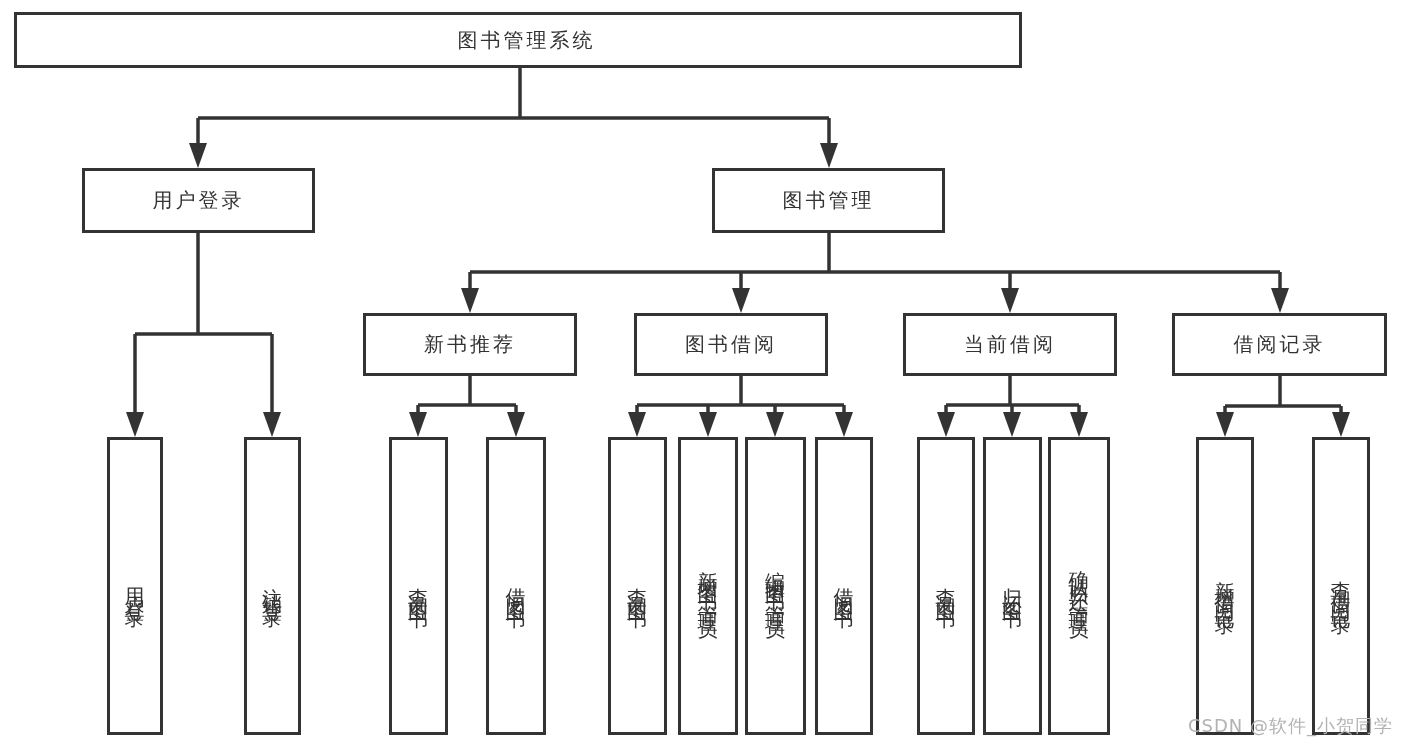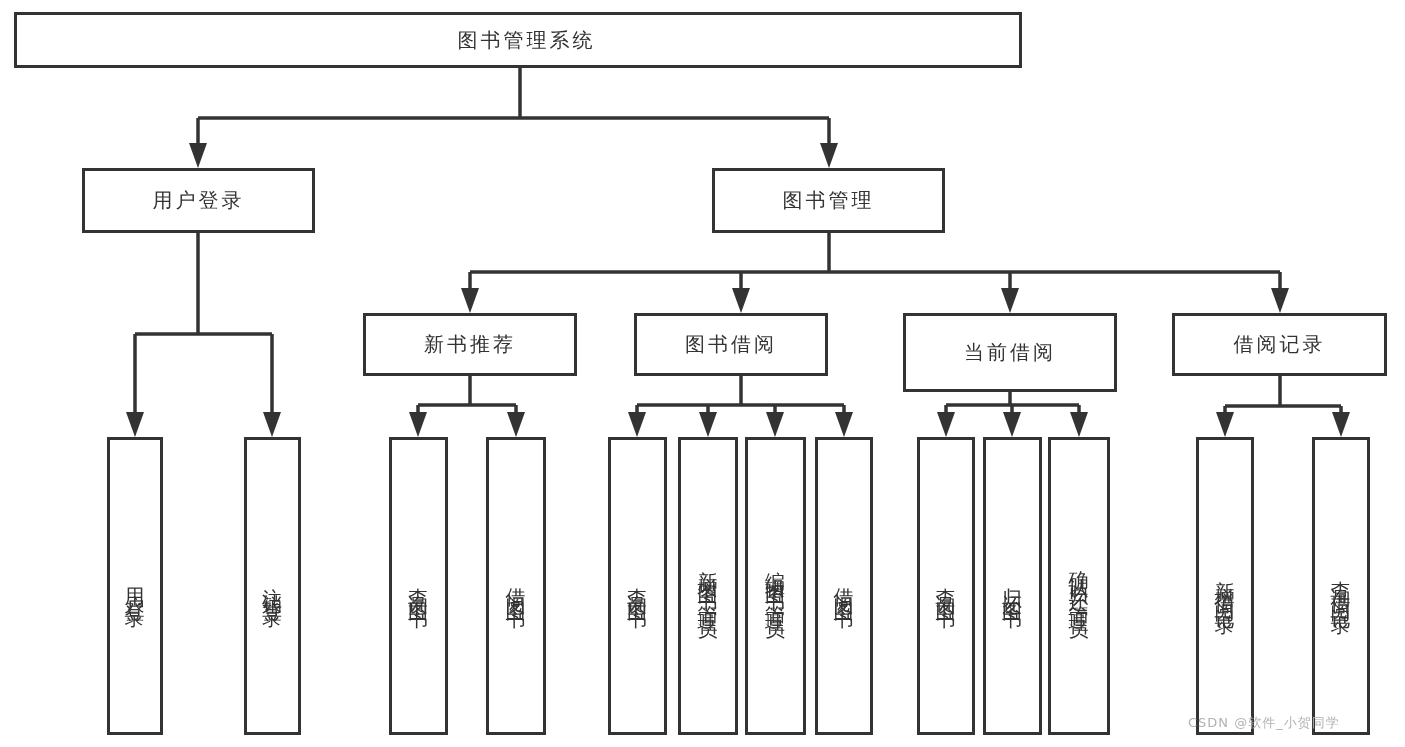--- a/index.html
+++ b/index.html
@@ -51,21 +51,21 @@
     fill: none;
   }
   svg.connectors polygon {
     fill: var(--line);
     stroke: none;
   }
   .watermark {
     position: absolute;
     left: 1188px;
     top: 714px;
-    font-size: 13px;
+    font-size: 18px;
     color: var(--watermark);
     white-space: nowrap;
     letter-spacing: 1px;
   }
 </style>
 </head>
 <body>
 
 <div class="stage">
 
@@ -155,21 +155,21 @@
   <div class="node h" style="left:363px; top:313px; width:214px; height:63px;">
     <span>新书推荐</span>
   </div>
 
   <div class="node h" style="left:712px; top:168px; width:233px; height:65px;">
     <span>图书管理</span>
   </div>
   <div class="node h" style="left:634px; top:313px; width:194px; height:63px;">
     <span>图书借阅</span>
   </div>
-  <div class="node h" style="left:903px; top:313px; width:214px; height:79px;">
+  <div class="node h" style="left:903px; top:313px; width:214px; height:63px;">
     <span>当前借阅</span>
   </div>
   <div class="node h" style="left:1172px; top:313px; width:215px; height:63px;font-family:Liberation Mono, monospace;">
     <span>借阅记录</span>
   </div>
 
   <div class="node v" style="left:107px; top:437px; width:56px; height:298px;">
     <span>用户登录</span>
   </div>
   <div class="node v" style="left:244px; top:437px; width:57px; height:298px;">

